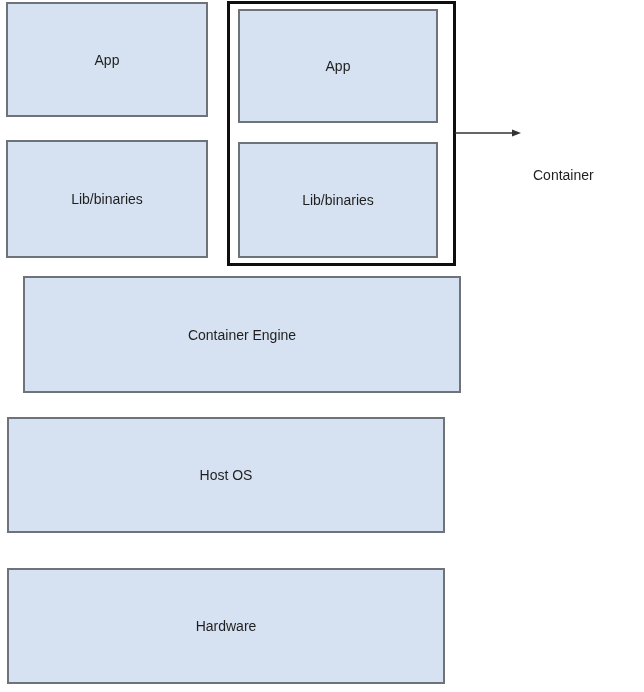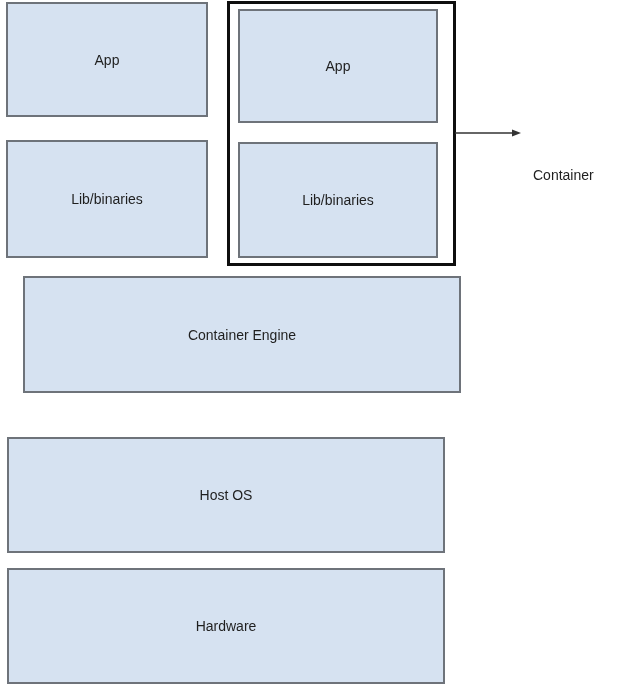--- a/index.html
+++ b/index.html
@@ -34,21 +34,21 @@
     justify-content: center;
     font-size: 14px;
     color: var(--text);
     text-align: center;
   }
   .host-app      { left: 6px;   top: 2px;   width: 202px; height: 115px; }
   .host-lib      { left: 6px;   top: 140px; width: 202px; height: 118px; }
   .container-app { left: 238px; top: 9px;   width: 200px; height: 114px; }
   .container-lib { left: 238px; top: 142px; width: 200px; height: 116px; }
   .engine        { left: 23px;   top: 276px; width: 438px; height: 117px; }
-  .host-os       { left: 7px;   top: 417px; width: 438px; height: 116px; margin-top: 20px; }
+  .host-os       { left: 7px;   top: 417px; width: 438px; height: 116px; }
   .hardware      { left: 7px;   top: 568px; width: 438px; height: 116px; }
   .container-outline {
     position: absolute;
     box-sizing: border-box;
     left: 227px;
     top: 1px;
     width: 229px;
     height: 265px;
     border: 3px solid var(--container-outline);
     background: transparent;

